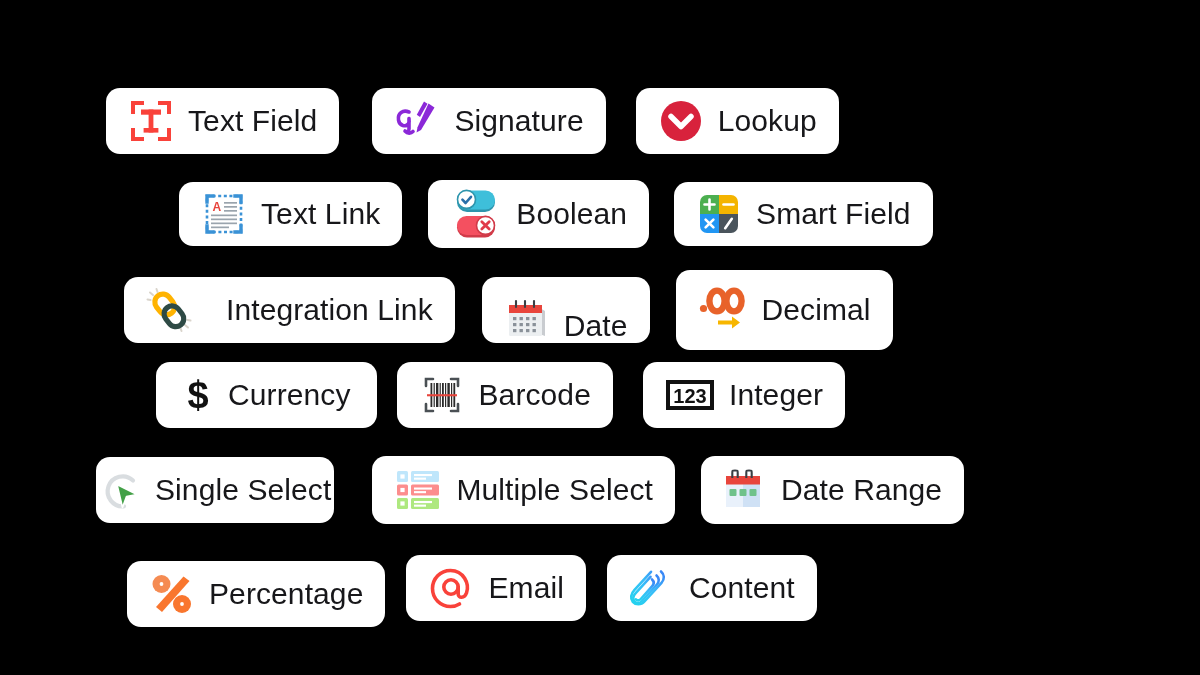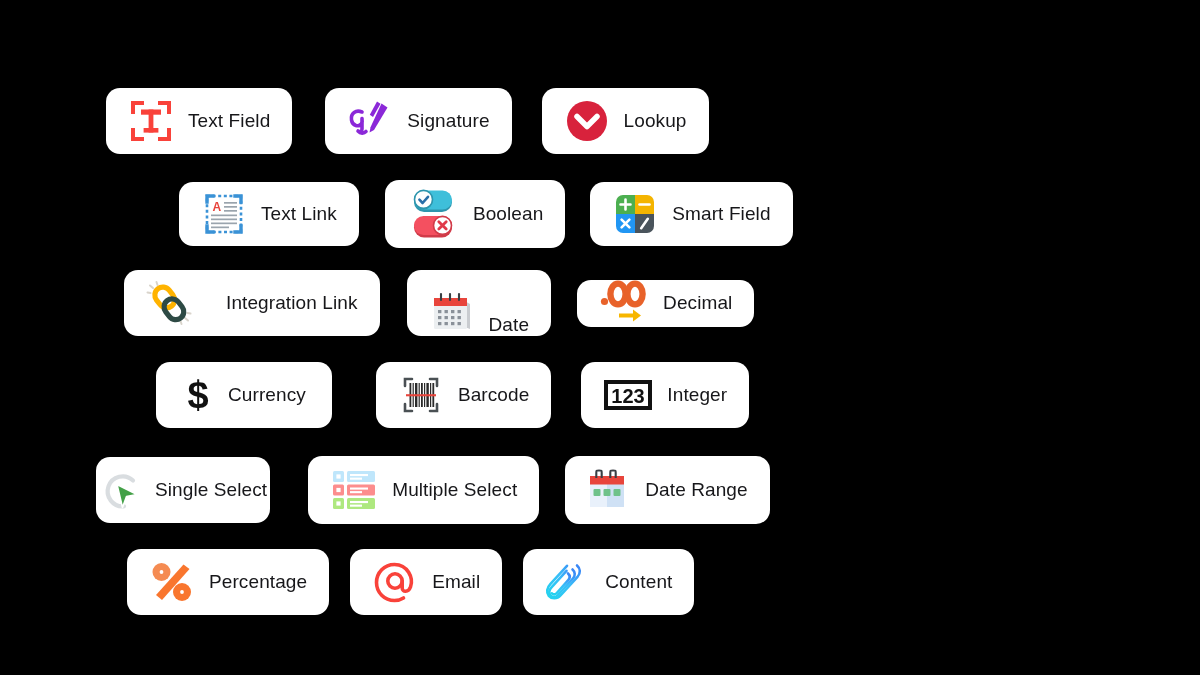--- a/index.html
+++ b/index.html
@@ -25,21 +25,21 @@
     border-radius: 14px;
     display: flex;
     align-items: center;
     gap: 14px;
     padding: 0 22px;
     box-shadow: 0 3px 10px rgba(0,0,0,0.55), 0 1px 3px rgba(0,0,0,0.4);
     height: 64px;
   }
   .pill .label {
     color: #17171a;
-    font-size: 19px;
+    font-size: 30px;
     letter-spacing: 0.1px;
     white-space: nowrap;
     font-weight: 400;
   }
   .ico {
     width: 46px; height: 46px;
     flex: 0 0 46px;
     position: relative;
     display: flex; align-items: center; justify-content: center;
   }
@@ -205,21 +205,21 @@
               <rect x="27.5" y="25" width="3.4" height="3.2"></rect>
             <rect x="8" y="31" width="3.4" height="3.2"></rect>
               <rect x="14.5" y="31" width="3.4" height="3.2"></rect>
             <rect x="21" y="31" width="3.4" height="3.2"></rect>
               <rect x="27.5" y="31" width="3.4" height="3.2"></rect>
           </g>
         </svg>
       </span>
       <span class="label">Date</span>
     </div>
-    <div class="pill" style="margin-left:26px; height:47px;">
+    <div class="pill" style="margin-left:26px; height:80px;">
       <span class="ico" style="width:50px;flex:0 0 50px;">
         <svg width="50" height="46" viewBox="0 0 50 46">
           <circle cx="5.5" cy="21.5" r="3.6" fill="#e8622a"></circle>
           <g fill="none" stroke="#e8622a" stroke-width="6.4">
             <ellipse cx="19" cy="14" rx="7.6" ry="10.4"></ellipse>
             <ellipse cx="36" cy="14" rx="7.6" ry="10.4"></ellipse>
           </g>
           <path d="M20 33.5 L34 33.5 L34 29.5 L42 35.5 L34 41.5 L34 37.5 L20 37.5 Z" fill="#f7b600"></path>
         </svg>
       </span>
@@ -229,21 +229,21 @@
 
   <div class="row" style="left:156px; top:362px;">
     <div class="pill" style="height:66px; padding:0 26px;">
       <span class="ico" style="width:32px;flex:0 0 32px;">
         <svg width="32" height="44" viewBox="0 0 32 44">
           <text x="16" y="35" text-anchor="middle" font-family="Liberation Sans, sans-serif" font-size="38" font-weight="bold" fill="#111111">$</text>
         </svg>
       </span>
       <span class="label">Currency</span>
     </div>
-    <div class="pill" style="margin-left:44px; height:66px;">
+    <div class="pill" style="margin-left:20px; height:66px;">
       <span class="ico">
         <svg width="46" height="44" viewBox="0 0 46 44">
           <g fill="none" stroke="#4a5054" stroke-width="2.6" stroke-linecap="round">
             <path d="M7 13 L7 6 L14 6"></path>
               <path d="M32 6 L39 6 L39 13"></path>
             <path d="M39 31 L39 38 L32 38"></path>
               <path d="M14 38 L7 38 L7 31"></path>
           </g>
           <g fill="#2b2b2b">
             <rect x="11.5" y="10" width="1.8" height="24"></rect>
@@ -327,21 +327,21 @@
             <rect x="16.5" y="22" width="7" height="7" rx="1"></rect>
             <rect x="26.5" y="22" width="7" height="7" rx="1"></rect>
           </g>
         </svg>
       </span>
       <span class="label">Date Range</span>
     </div>
   </div>
 
   <div class="row" style="left:127px; top:549px;">
-    <div class="pill" style="height:66px;">
+    <div class="pill" style="height:66px;margin-top:12px;">
       <span class="ico">
         <svg width="44" height="44" viewBox="0 0 44 44">
           <circle cx="11.5" cy="12" r="9" fill="#f58b52"></circle>
           <circle cx="11.5" cy="12" r="1.9" fill="#ffffff"></circle>
           <circle cx="32" cy="32" r="9" fill="#f9762e"></circle>
           <circle cx="32" cy="32" r="1.9" fill="#ffffff"></circle>
           <path d="M33.5 4.5 L39.5 9 L12 40 L6 35 Z" fill="#f9762e"></path>
         </svg>
       </span>
       <span class="label">Percentage</span>

